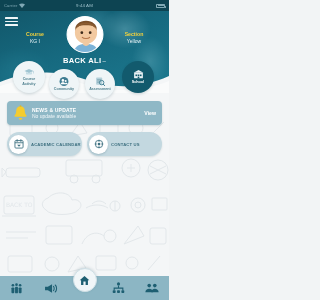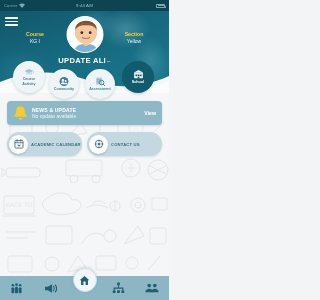--- a/index.html
+++ b/index.html
@@ -233,21 +233,21 @@
     <span class="k">Course</span>
     <span class="v">KG I</span>
   </div>
 
   <div class="meta right">
     <span class="k">Section</span>
     <span class="v">Yellow</span>
   </div>
 
   <div class="stu-name">
-    <span>UPDATE ALI</span><span class="caret">–</span>
+    <span>BACK ALI</span><span class="caret">–</span>
   </div>
 
   <svg class="hdr-wave" viewBox="0 0 169 26" preserveAspectRatio="none">
     <path d="M0 14 C30 2 58 2 84 11 C112 21 140 21 169 8 L169 26 L0 26 Z" fill="#f4f6f7"></path>
     <path d="M0 18 C30 8 58 8 84 16 C112 25 140 24 169 13 L169 26 L0 26 Z" fill="#ffffff" opacity=".55"></path>
   </svg>
 </div>
 
 <div class="circles">
 

